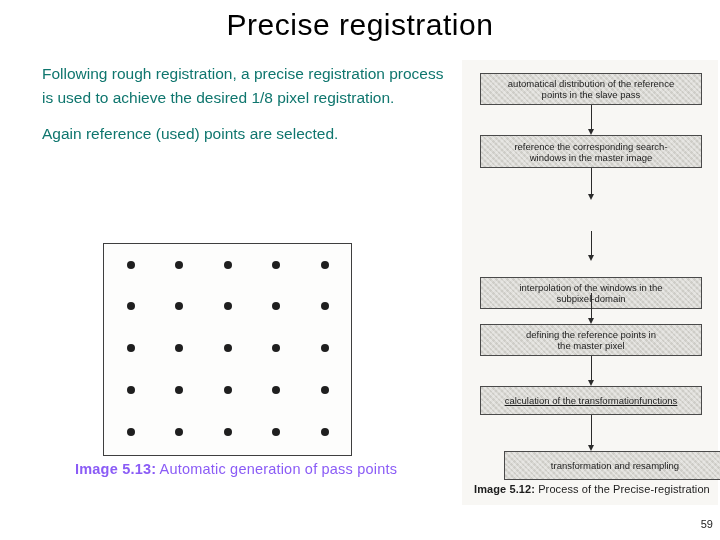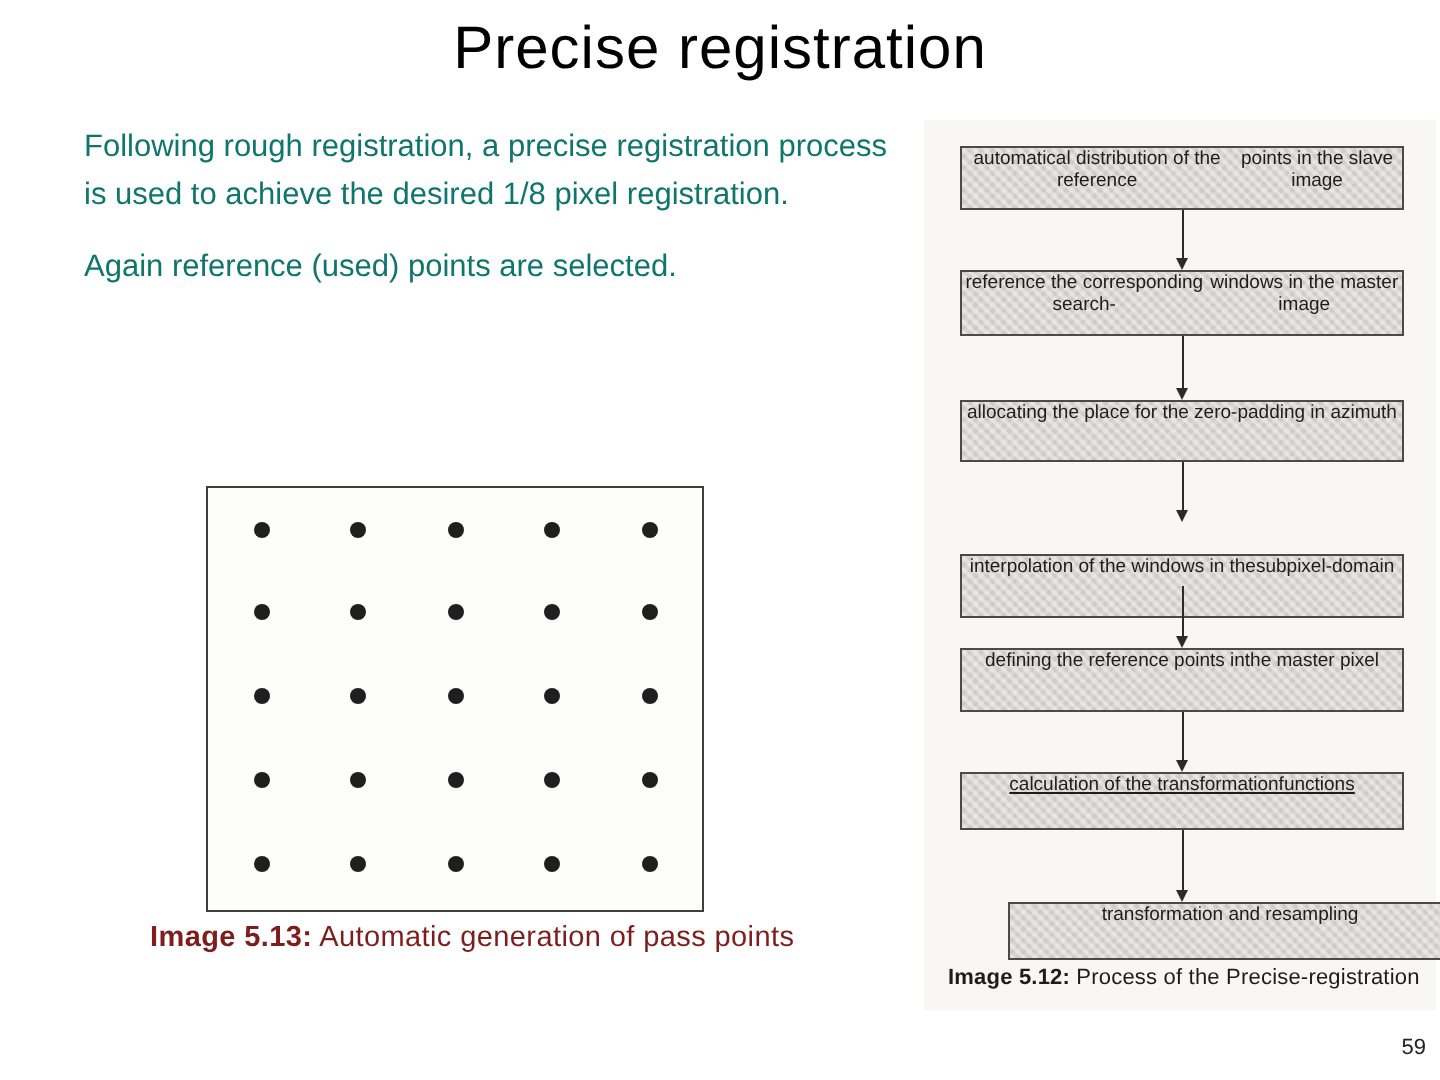--- a/index.html
+++ b/index.html
@@ -18,31 +18,31 @@
   }
   .body-text p{margin:0 0 13px 0;}
   
   .dot-box{
     position:absolute;left:103px;top:243px;width:249px;height:213px;
     background:#fdfdfc;border:1.5px solid #3f3f3f;box-sizing:border-box;
   }
   .dot{position:absolute;width:8px;height:8px;border-radius:50%;}
   .caption-left{
     position:absolute;left:75px;top:461px;width:380px;
-    font-size:14.5px;color:#7f1d1d;letter-spacing:0.2px;
+    font-size:14.5px;color:#8b5cf6;letter-spacing:0.2px;
   }
   
   .flowchart{
     position:absolute;left:462px;top:60px;width:256px;height:445px;
     background:#f8f7f4;
   }
   .flow-box{
     position:absolute;left:18px;width:222px;box-sizing:border-box;
     border:1px solid #4a4a4a;
-    display:flex;align-items:flex-start;justify-content:center;
+    display:flex;flex-direction:column;align-items:center;justify-content:center;
     font-size:9.5px;line-height:11px;color:#1d1d1d;text-align:center;
     background-image:
       repeating-linear-gradient(45deg, rgba(255,255,255,.38) 0 2px, rgba(0,0,0,0) 2px 4px),
       repeating-linear-gradient(-45deg, rgba(110,108,100,.10) 0 2px, rgba(0,0,0,0) 2px 4px);
   }
   .flow-arrow-line{position:absolute;width:1px;background:#2b2b2b;}
   .flow-arrow-head{
     position:absolute;width:0;height:0;
     border-left:3.5px solid transparent;border-right:3.5px solid transparent;
     border-top:6px solid #2b2b2b;
@@ -96,34 +96,30 @@
       <div class="dot" style="left: 168px; top: 183.5px; background: rgb(31, 31, 31);"></div>
       <div class="dot" style="left: 216.5px; top: 183.5px; background: rgb(31, 31, 31);"></div>
     </div>
 
   <div class="caption-left"><span class="bold">Image 5.13:</span><span> Automatic generation of pass points</span></div>
 
   <div class="flowchart" id="flowchart">
     <div class="caption-right"><span class="bold">Image 5.12:</span><span> Process of the Precise-registration</span></div>
   <div class="flow-box" style="top: 13px; height: 32px; background-color: rgb(216, 215, 210); border-color: rgb(74, 74, 74);">
         <div>automatical distribution of the reference</div>
-        <div>points in the slave image</div>
+        <div>points in the slave pass</div>
       </div>
       <div class="flow-arrow-line" style="left: 129px; top: 45px; height: 25px;"></div>
       <div class="flow-arrow-head" style="left: 126px; top: 69px;"></div>
       <div class="flow-box" style="top: 75px; height: 33px; background-color: rgb(216, 215, 210); border-color: rgb(74, 74, 74);">
         <div>reference the corresponding search-</div>
         <div>windows in the master image</div>
       </div>
       <div class="flow-arrow-line" style="left: 129px; top: 108px; height: 27px;"></div>
       <div class="flow-arrow-head" style="left: 126px; top: 134px;"></div>
-      <div class="flow-box" style="top: 140px; height: 31px; background-color: rgb(216, 215, 210); border-color: rgb(74, 74, 74);">
-        <div>allocating the place for the zero-</div>
-        <div>padding in azimuth</div>
-      </div>
       <div class="flow-arrow-line" style="left: 129px; top: 171px; height: 25px;"></div>
       <div class="flow-arrow-head" style="left: 126px; top: 195px;"></div>
       <div class="flow-box" style="top: 217px; height: 32px; background-color: rgb(216, 215, 210); border-color: rgb(74, 74, 74);">
         <div>interpolation of the windows in the</div>
         <div>subpixel-domain</div>
       </div>
       <div class="flow-arrow-line" style="left: 129px; top: 233px; height: 26px;"></div>
       <div class="flow-arrow-head" style="left: 126px; top: 258px;"></div>
       <div class="flow-box" style="top: 264px; height: 32px; background-color: rgb(216, 215, 210); border-color: rgb(74, 74, 74);">
         <div>defining the reference points in</div>

